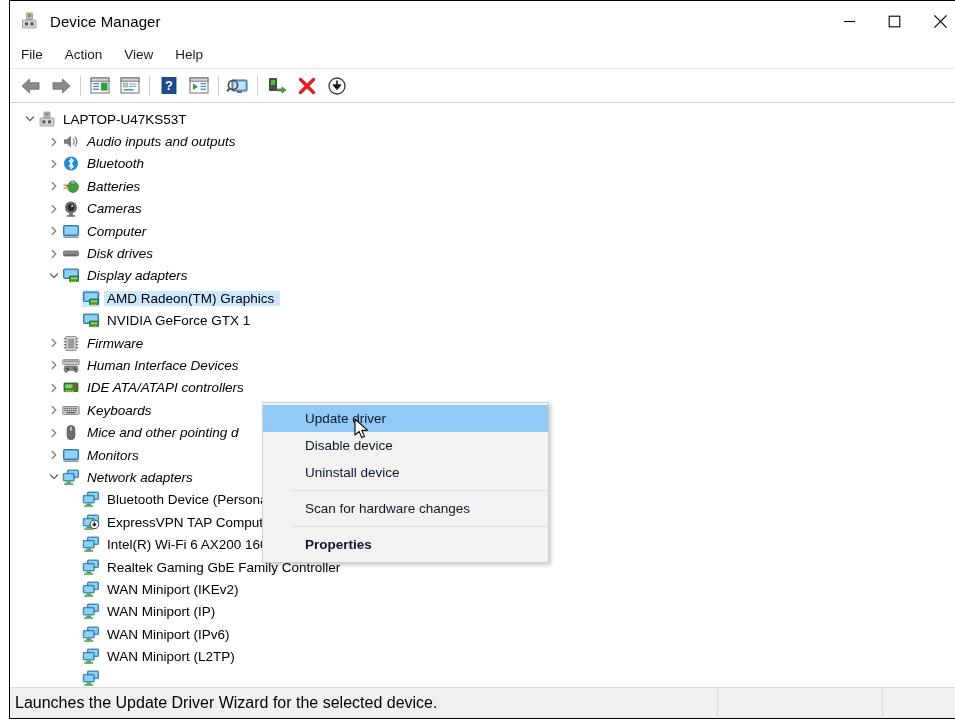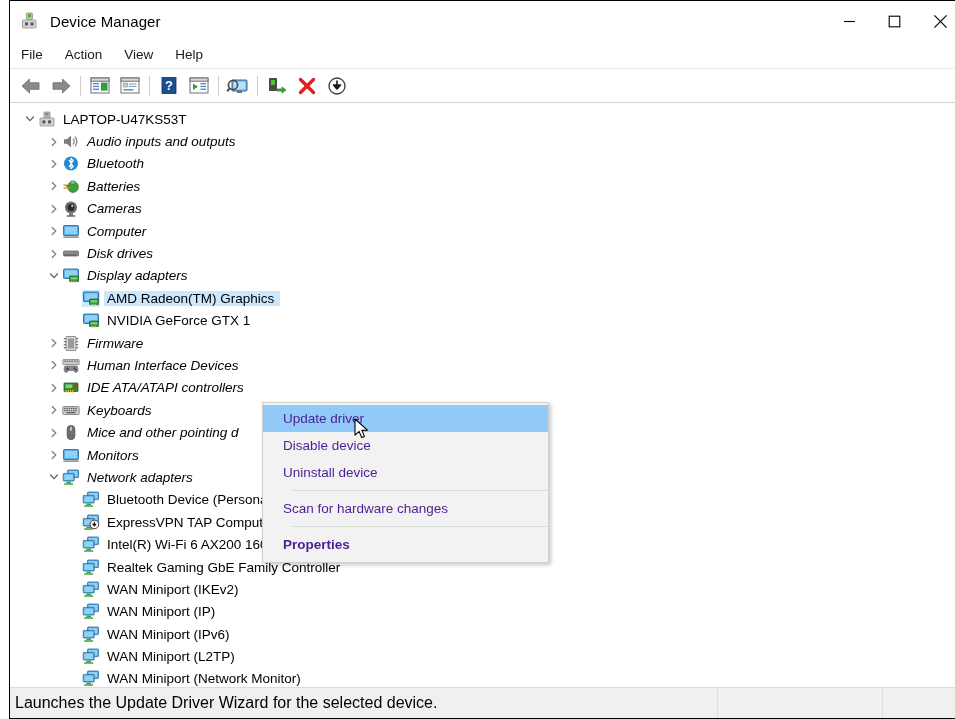--- a/index.html
+++ b/index.html
@@ -179,22 +179,22 @@
     border: 1px solid #d0d0d0;
     box-shadow: 2px 2px 4px rgba(0,0,0,0.22);
     padding: 2px 0 4px 0;
     z-index: 50;
     font-size: 13.5px;
   }
   .ctx-item {
     height: 27px;
     display: flex;
     align-items: center;
-    padding-left: 20px;
-    color: #4c1d95;
+    padding-left: 42px;
+    color: #0f172a;
     cursor: default;
   }
   .ctx-item.highlight { background: #91c9f7; }
   .ctx-item.bold { font-weight: bold; }
   .ctx-sep {
     height: 1px;
     background: #dedede;
     margin: 4px 0 4px 28px;
   }
 
@@ -776,21 +776,20 @@
       <span class="ico">
         <svg width="18" height="17" viewBox="0 0 18 17">
           <rect x="5.5" y="1" width="11" height="7.6" rx="0.7" fill="#4da3e0" stroke="#2f6f9e" stroke-width="0.8"></rect>
           <rect x="6.6" y="2" width="8.8" height="5.5" fill="#8fd2f5"></rect>
           <rect x="1.2" y="4.4" width="11" height="7.6" rx="0.7" fill="#4da3e0" stroke="#2f6f9e" stroke-width="0.8"></rect>
           <rect x="2.3" y="5.5" width="8.8" height="5.5" fill="#8fd2f5"></rect>
           <rect x="4.4" y="12.6" width="4.6" height="1.5" fill="#3f9e3f"></rect>
           <rect x="2.2" y="14.3" width="9" height="1.4" rx="0.5" fill="#3f9e3f"></rect>
         </svg>
       </span>
-      <span class="lbl">WAN Miniport (Network Monitor)</span>
     </div>
 
     <div id="ctxmenu">
       <div class="ctx-item highlight">Update driver</div>
       <div class="ctx-item">Disable device</div>
       <div class="ctx-item">Uninstall device</div>
       <div class="ctx-sep"></div>
       <div class="ctx-item">Scan for hardware changes</div>
       <div class="ctx-sep"></div>
       <div class="ctx-item bold">Properties</div>

